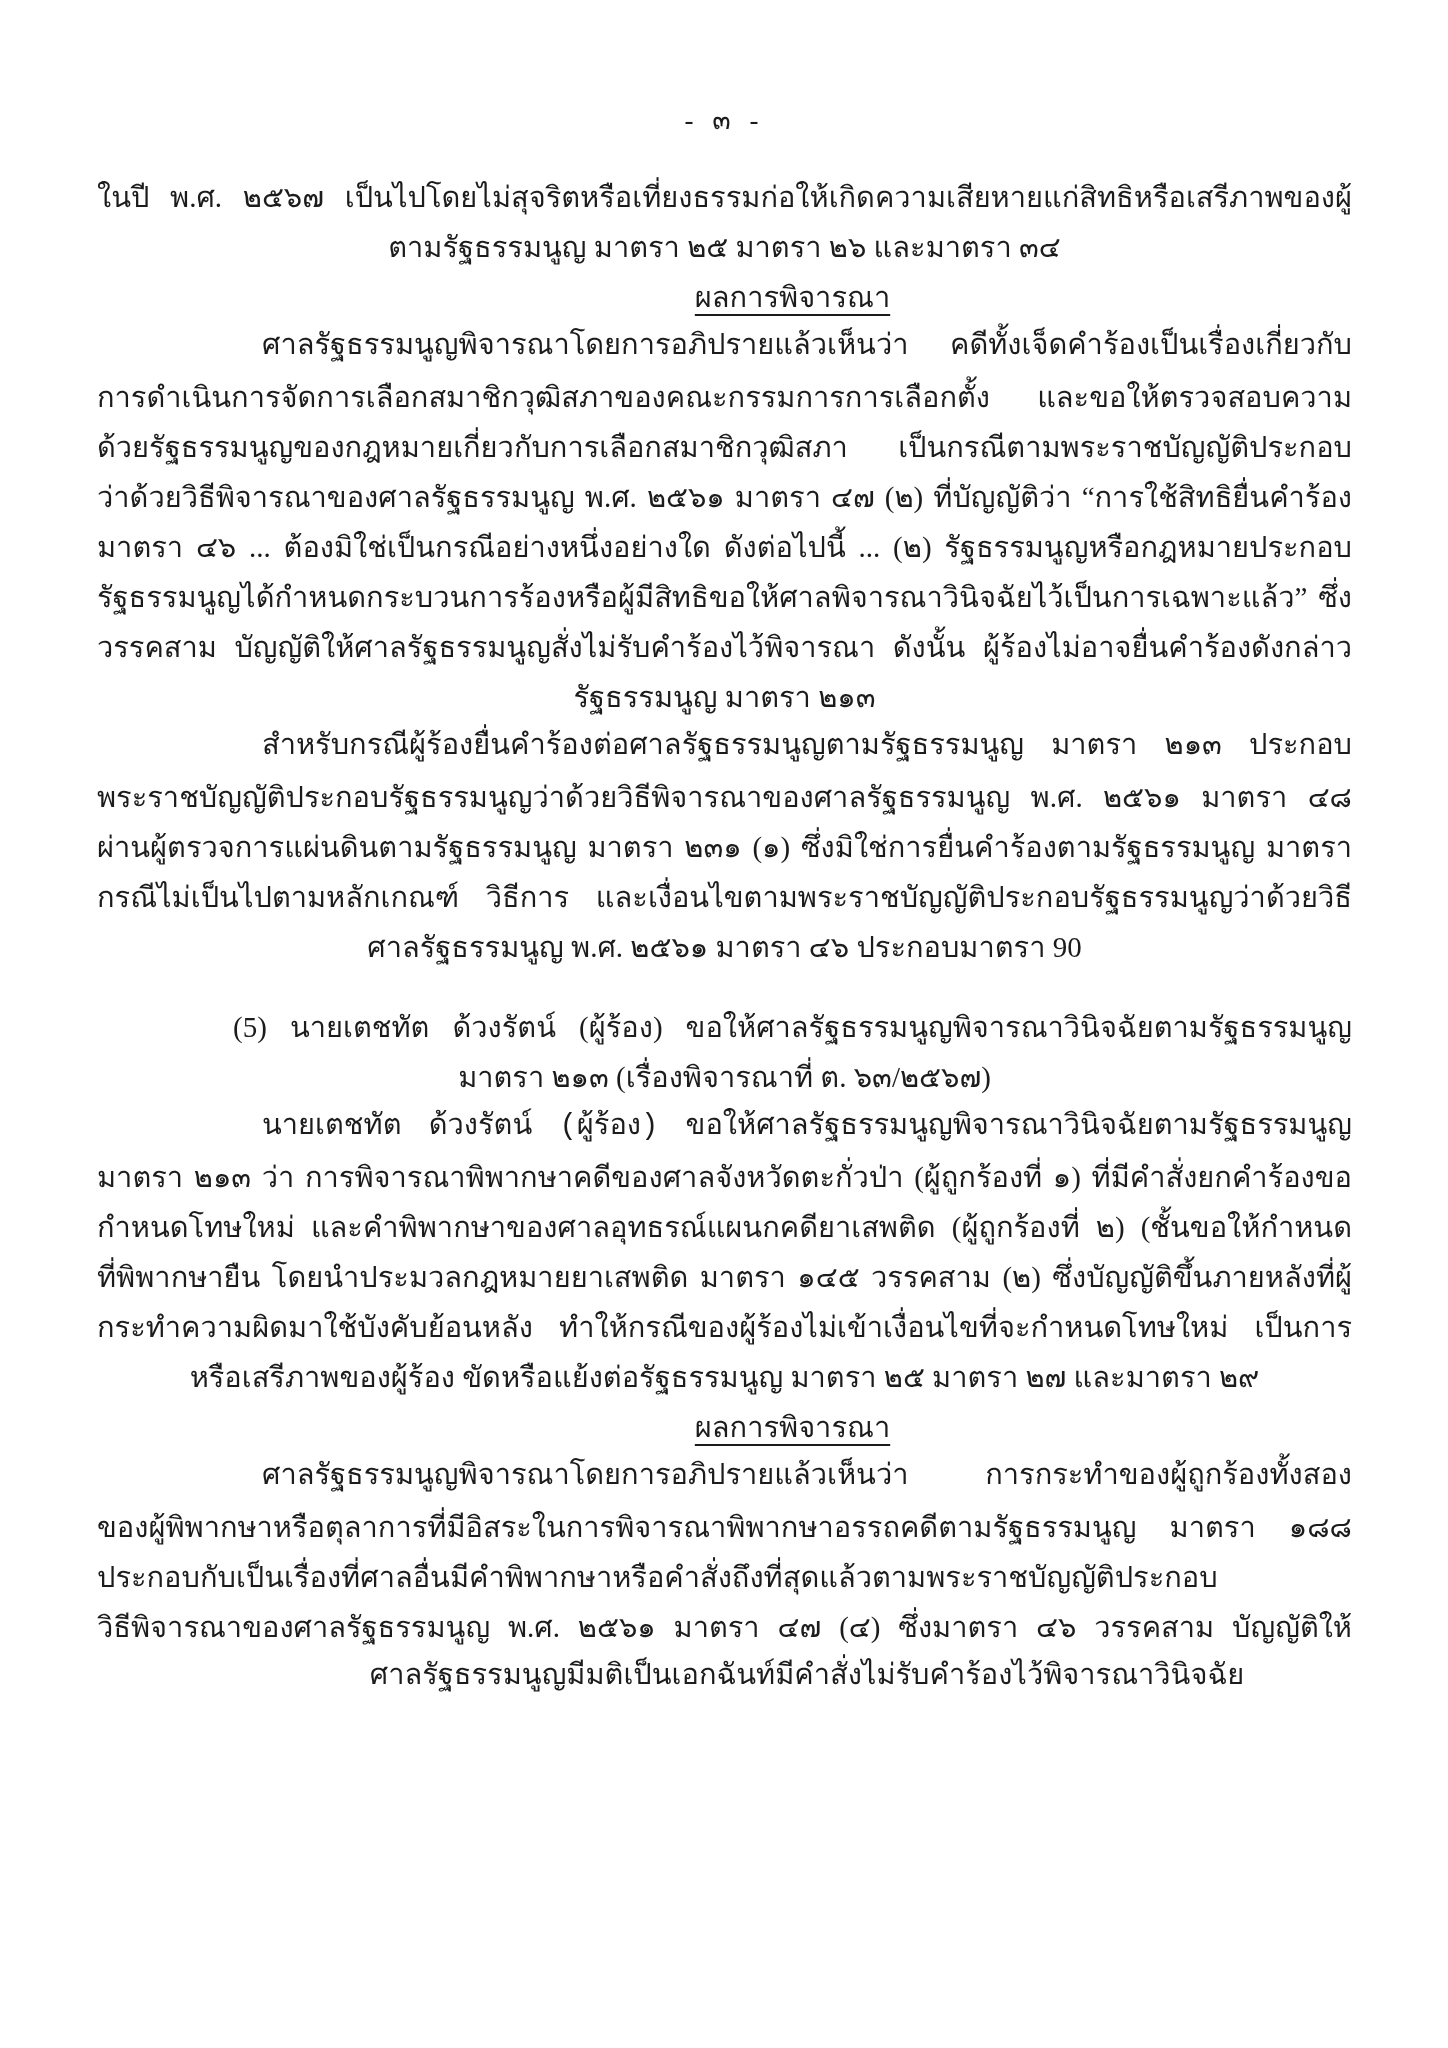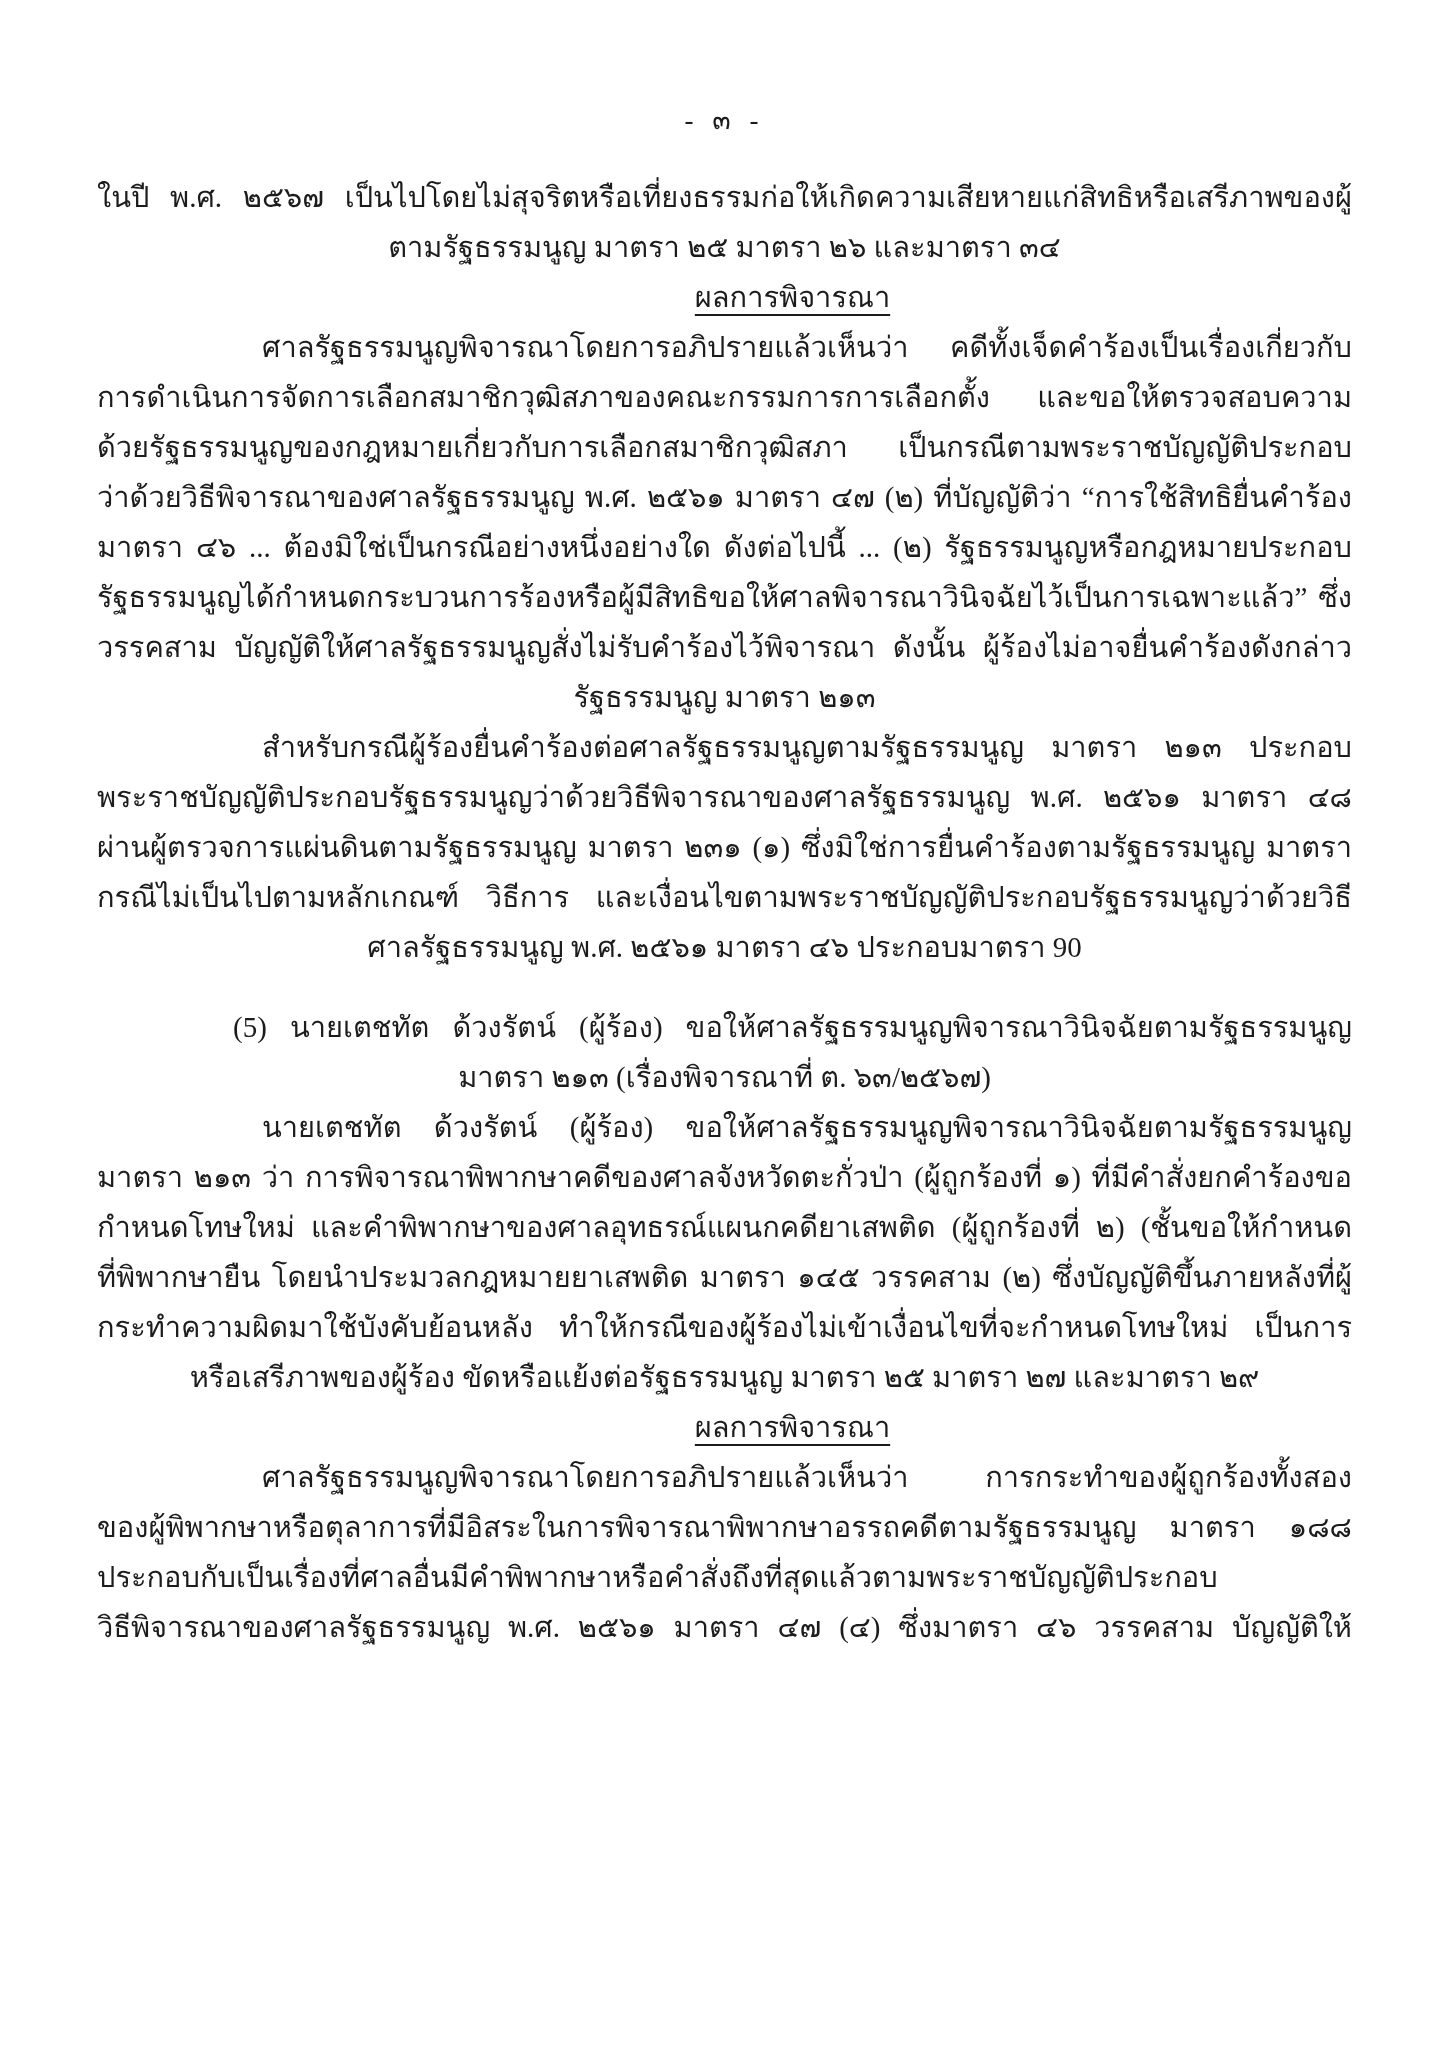--- a/index.html
+++ b/index.html
@@ -35,21 +35,21 @@
     white-space: nowrap;
     overflow: visible;
     text-align: center;
   }
   .line.fill {
     white-space: normal;
     text-align: justify;
     text-align-last: justify;
     overflow: hidden;
   }
-  .ind-para { padding-left: 165px; }
+  .ind-para { padding-left: 165px; font-family: Liberation Mono, monospace; }
   .ind-tab  { padding-left: 136px; }
   .block.gap { margin-top: 30px; }
   .block.subhead .line,
   .block.section-heading .line { font-weight: normal; }
   .block.subhead .line {
     text-decoration: underline;
     text-decoration-thickness: 2px;
     text-underline-offset: 7px;
   }
 </style>
@@ -98,15 +98,18 @@
         </div>
         <div class="block subhead">
           <div class="line ind-tab">ผลการพิจารณา</div>
         </div>
         <div class="block paragraph">
           <div class="line fill ind-para">ศาลรัฐธรรมนูญพิจารณาโดยการอภิปรายแล้วเห็นว่า การกระทำของผู้ถูกร้องทั้งสองเป็นการใช้อำนาจ</div>
           <div class="line fill">ของผู้พิพากษาหรือตุลาการที่มีอิสระในการพิจารณาพิพากษาอรรถคดีตามรัฐธรรมนูญ มาตรา ๑๘๘ วรรคสอง</div>
           <div class="line fill">ประกอบกับเป็นเรื่องที่ศาลอื่นมีคำพิพากษาหรือคำสั่งถึงที่สุดแล้วตามพระราชบัญญัติประกอบรัฐธรรมนูญว่าด้วย</div>
           <div class="line fill">วิธีพิจารณาของศาลรัฐธรรมนูญ พ.ศ. ๒๕๖๑ มาตรา ๔๗ (๔) ซึ่งมาตรา ๔๖ วรรคสาม บัญญัติให้</div>
         </div>
+        <div class="block paragraph">
+          <div class="line ind-para">ศาลรัฐธรรมนูญมีมติเป็นเอกฉันท์มีคำสั่งไม่รับคำร้องไว้พิจารณาวินิจฉัย</div>
+        </div>
       </div>
   </div>
 </div>
 
 </body></html>

